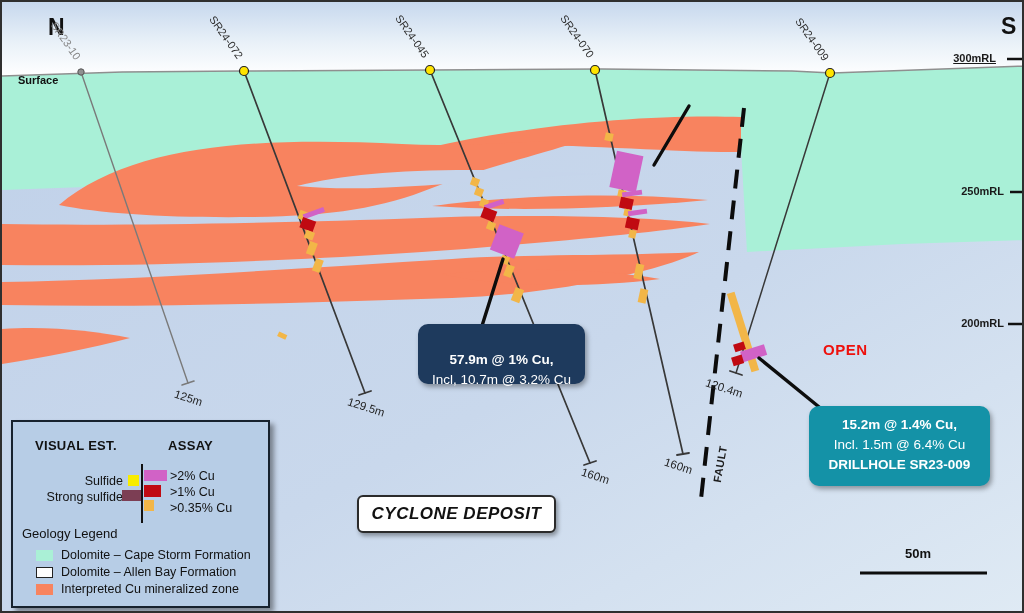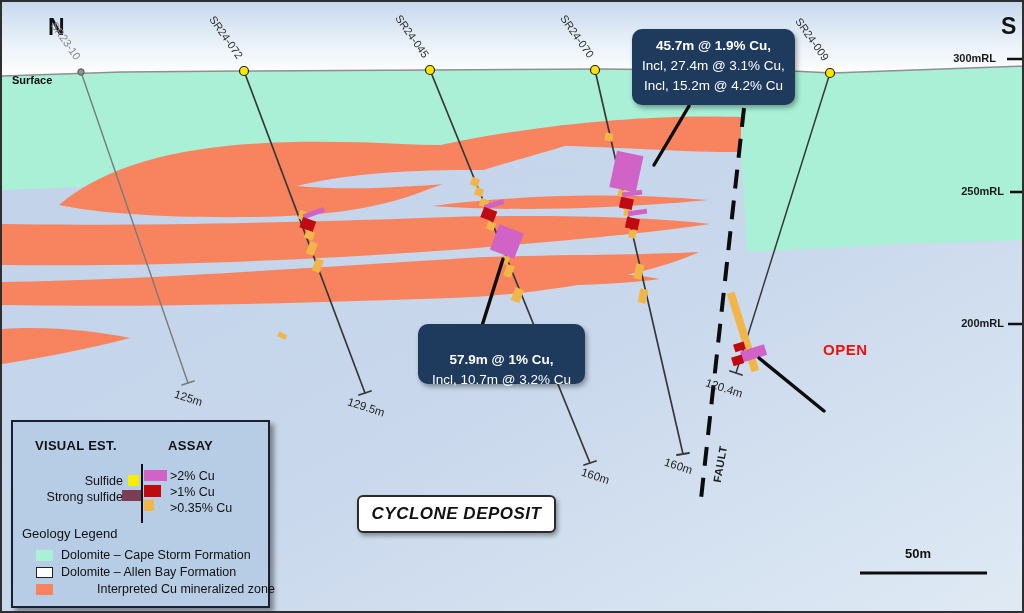--- a/index.html
+++ b/index.html
@@ -155,46 +155,46 @@
       <line x1="1008" y1="190" x2="1023" y2="190"></line>
       <line x1="1006" y1="322" x2="1021" y2="322"></line>
     </g>
 
     <line x1="858" y1="571" x2="985" y2="571" stroke="#0d0d0d" stroke-width="3.2"></line>
   </svg>
 
   <div class="abs compass" style="left:46px;top:12px;">N</div>
   <div class="abs compass" style="left:999px;top:11px;">S</div>
 
-  <div class="abs surface-lbl" style="left:10px;top:72px;">Surface</div>
+  <div class="abs surface-lbl" style="left:16px;top:72px;">Surface</div>
 
   <div class="abs hole-lbl gray" style="right:949px;bottom:549px;">SR23-10</div>
   <div class="abs hole-lbl" style="right:786px;bottom:550px;">SR24-072</div>
   <div class="abs hole-lbl" style="right:600px;bottom:551px;">SR24-045</div>
   <div class="abs hole-lbl" style="right:435px;bottom:551px;">SR24-070</div>
   <div class="abs hole-lbl" style="right:200px;bottom:548px;">SR24-009</div>
 
   <div class="abs eoh-lbl" style="left:172px;top:390px;">125m</div>
   <div class="abs eoh-lbl" style="left:345px;top:399px;">129.5m</div>
   <div class="abs eoh-lbl" style="left:579px;top:468px;">160m</div>
   <div class="abs eoh-lbl" style="left:662px;top:458px;">160m</div>
   <div class="abs eoh-lbl" style="left:703px;top:380px;">120.4m</div>
 
-  <div class="abs mrl" style="left:948px;top:50px;">300mRL</div>
+  <div class="abs mrl" style="left:948px;top:50px;text-decoration:underline;">300mRL</div>
   <div class="abs mrl" style="left:956px;top:183px;">250mRL</div>
   <div class="abs mrl" style="left:956px;top:315px;">200mRL</div>
 
-  <div class="abs callout navy" style="left:630px;top:27px;width:163px;height:76px;">
-    <div class="b">45.7m @ 1.9% Cu,</div>
-    <div>Incl, 27.4m @ 3.1% Cu,</div>
-    <div>Incl, 15.2m @ 4.2% Cu</div>
-  </div>
   <div class="abs callout navy" style="left:416px;top:322px;width:167px;height:60px;padding-top:26px;">
     <div class="b">57.9m @ 1% Cu,</div>
     <div>Incl, 10.7m @ 3.2% Cu</div>
+  </div>
+  <div class="abs callout teal" style="left:807px;top:404px;width:181px;height:80px;padding-top:9px;">
+    <div class="b">15.2m @ 1.4% Cu,</div>
+    <div>Incl. 1.5m @ 6.4% Cu</div>
+    <div class="b">DRILLHOLE SR23-009</div>
   </div>
 
   <div class="abs open-lbl" style="left:821px;top:313px;">OPEN</div>
   <div class="abs fault-lbl" style="left:688px;top:456px;">FAULT</div>
 
   <div class="abs deposit-box" style="left:355px;top:493px;width:199px;height:38px;line-height:34px;">CYCLONE DEPOSIT</div>
 
   <div class="abs scale-lbl" style="left:903px;top:544px;">50m</div>
 
   <div class="abs legend" style="left:9px;top:418px;width:259px;height:188px;">
@@ -217,16 +217,16 @@
     <div class="abs itm" style="left:157px;top:79px;">&gt;0.35% Cu</div>
 
     <div class="abs itm" style="left:9px;top:104px;font-size:13px;">Geology Legend</div>
 
     <div class="sw sw-mint" style="left:23px;top:128px;width:17px;height:11px;"></div>
     <div class="sw sw-white" style="left:23px;top:145px;width:17px;height:11px;"></div>
     <div class="sw sw-salmon" style="left:23px;top:162px;width:17px;height:11px;"></div>
 
     <div class="abs itm" style="left:48px;top:126px;">Dolomite – Cape Storm Formation</div>
     <div class="abs itm" style="left:48px;top:143px;">Dolomite – Allen Bay Formation</div>
-    <div class="abs itm" style="left:48px;top:160px;margin-left:36px;">Interpreted Cu mineralized zone</div>
+    <div class="abs itm" style="left:48px;top:160px;">Interpreted Cu mineralized zone</div>
   </div>
 
 </div>
 
 </body></html>

